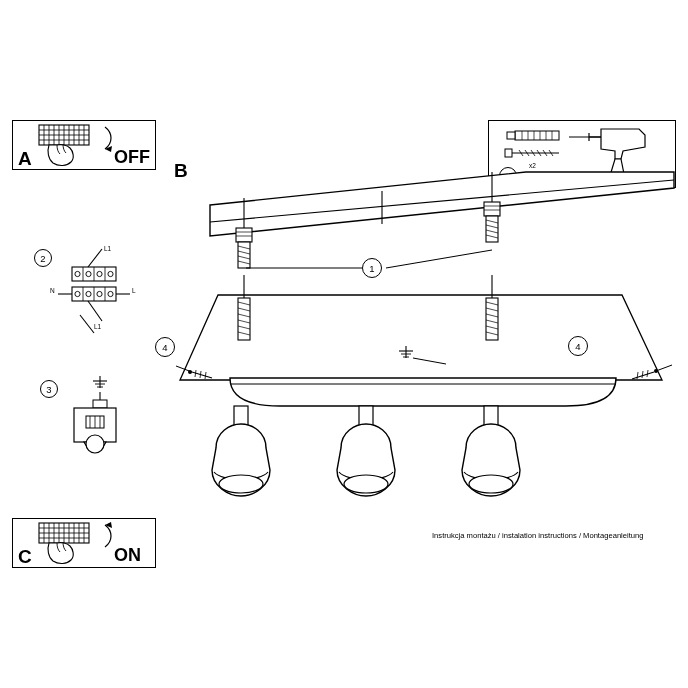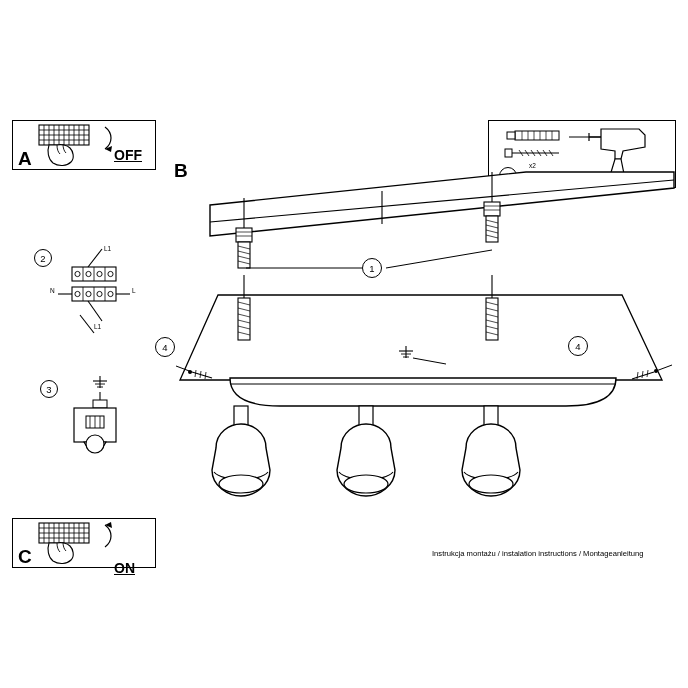--- a/index.html
+++ b/index.html
@@ -3,21 +3,21 @@
 <meta charset="utf-8">
 <style>
   html,body{margin:0;padding:0;background:#ffffff;}
   body{width:688px;height:688px;font-family:"Liberation Sans",sans-serif;color:#000;}
   #sheet{position:relative;width:688px;height:688px;overflow:hidden;}
   .abs{position:absolute;}
   .box{border:1.4px solid #000;box-sizing:border-box;}
   svg{display:block;overflow:visible;}
   .cap{font-size:7.6px;line-height:12px;color:#000;}
   .bigletter{font-size:19px;font-weight:bold;font-family:"Liberation Sans",sans-serif;}
-  .onoff{font-size:14px;font-weight:bold;text-decoration:underline;}
+  .onoff{font-size:18px;font-weight:bold;}
   .num{font-size:9.5px;}
   .tiny{font-size:6.5px;}
   .circ{border:1.1px solid #000;border-radius:50%;display:flex;align-items:center;justify-content:center;background:#fff;}
 </style>
 </head>
 <body>
 
 <div id="sheet">
 
   <div class="abs box" style="left:12px;top:120px;width:144px;height:50px;">
@@ -128,21 +128,21 @@
           <line x1="26" y1="14" x2="76" y2="14"></line>
         <line x1="26" y1="19" x2="76" y2="19"></line>
       </g>
       <path d="M36 24 C34 30 35 38 40 42 C46 46 54 45 58 41 C62 37 60 30 57 27 C54 24 48 23 44 24 Z" fill="#fff" stroke="#000" stroke-width="1.1"></path>
       <path d="M44 24 C44 28 45 31 47 33" fill="none" stroke="#000" stroke-width="0.9"></path>
       <path d="M50 23 C50 27 51 30 53 32" fill="none" stroke="#000" stroke-width="0.9"></path>
       <path d="M92 28 C100 22 100 12 92 6" fill="none" stroke="#000" stroke-width="1.2"></path>
       <path d="M92 6 l7 3 l-1 -6 z" fill="#000"></path>
     </svg>
     <div class="abs bigletter" style="left:5px;top:27px;">C</div>
-    <div class="abs onoff" style="left:101px;top:41px;">ON</div>
+    <div class="abs onoff" style="left:101px;top:26px;">ON</div>
   </div>
 
   <div class="abs box" style="left:488px;top:120px;width:188px;height:68px;">
     <svg width="186" height="66" viewBox="0 0 186 66">
 
       <rect x="26" y="10" width="44" height="9" fill="#fff" stroke="#000" stroke-width="1"></rect>
       <g stroke="#000" stroke-width="0.7">
         <line x1="33" y1="10" x2="33" y2="19"></line>
           <line x1="39" y1="10" x2="39" y2="19"></line>
         <line x1="45" y1="10" x2="45" y2="19"></line>
@@ -276,17 +276,17 @@
     <rect x="314" y="256" width="14" height="26" fill="#fff" stroke="#000" stroke-width="1.2"></rect>
     <path d="M296 298 C296 282 310 274 321 274 C332 274 346 282 346 298 L350 320 C350 336 334 346 321 346 C308 346 292 336 292 320 Z" fill="#fff" stroke="#000" stroke-width="1.4"></path>
     <path d="M294 322 C302 332 340 332 348 322" fill="none" stroke="#000" stroke-width="1.2"></path>
     <ellipse cx="321" cy="334" rx="22" ry="9" fill="#fff" stroke="#000" stroke-width="1.2"></ellipse>
   </svg>
 
   <div class="abs circ num" style="left:362px;top:258px;width:18px;height:18px;">1</div>
   <div class="abs circ num" style="left:155px;top:337px;width:18px;height:18px;">4</div>
   <div class="abs circ num" style="left:568px;top:336px;width:18px;height:18px;">4</div>
 
-  <div class="abs cap" style="left:432px;top:548px;width:240px;">
+  <div class="abs cap" style="left:432px;top:530px;width:240px;">
     <div>Instrukcja montażu / instalation instructions / Montageanleitung</div>
   </div>
 
 </div>
 
 </body></html>

